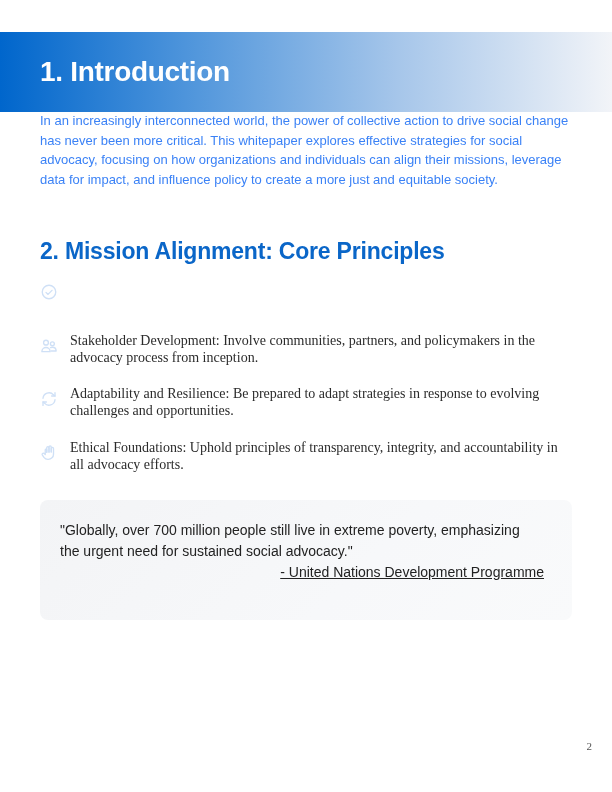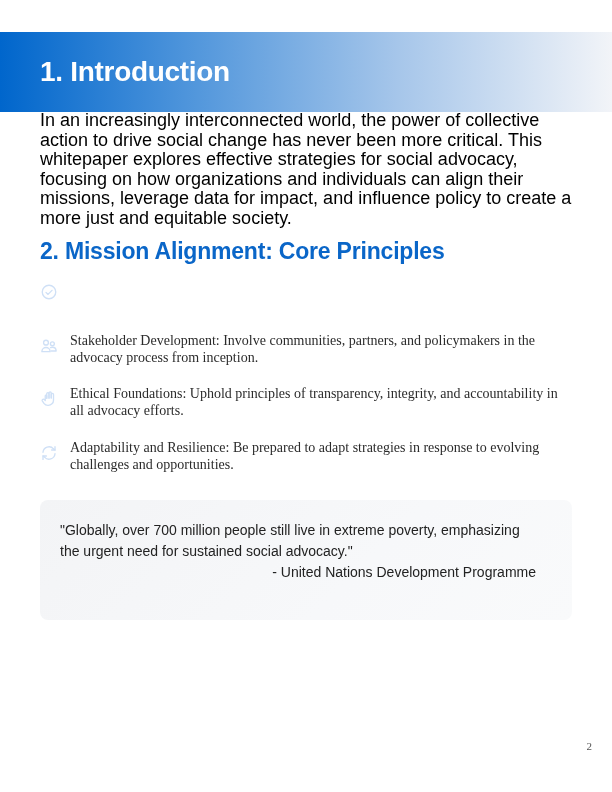--- a/index.html
+++ b/index.html
@@ -12,21 +12,21 @@
     background: linear-gradient(90deg, #0066cc 0%, #4d94db 30%, #a6c6ea 65%, #f2f4f8 100%);
     margin-top: 32px;
   }
   .header-title {
     position: absolute; left: 40px; top: 24px; margin: 0;
     font-size: 28px; font-weight: bold; color: #ffffff; letter-spacing: -0.3px;
     font-family: "Liberation Sans", "DejaVu Sans", sans-serif;
   }
   .intro {
     position: absolute; left: 40px; top: 111px; width: 532px; margin: 0;
-    font-size: 18px; line-height: 19.5px; color: #000000;
+    font-size: 13px; line-height: 19.5px; color: #3b82f6;
     font-family: "Liberation Sans", "DejaVu Sans", sans-serif;
   }
   .section-title {
     position: absolute; left: 40px; top: 238px; margin: 0;
     font-size: 23px; font-weight: bold; color: #0a66c8;
     font-family: "Liberation Sans", "DejaVu Sans", sans-serif; letter-spacing: -0.2px;
   }
   .principles { position: absolute; left: 40px; top: 278px; width: 532px; margin: 0; padding: 0; list-style: none; }
   .principle { position: relative; height: 53.5px; }
   .principle .icon {
@@ -42,23 +42,24 @@
     position: absolute; left: 40px; top: 500px; width: 532px; height: 120px;
     border-radius: 8px;
     background: linear-gradient(135deg, #f3f4f6 0%, #f7f8fa 60%, #f9fafb 100%);
   }
   .quote-text {
     position: absolute; left: 20px; top: 20px; width: 480px; margin: 0;
     font-size: 14px; line-height: 21px; color: #222;
     font-family: "Liberation Sans", "DejaVu Sans", sans-serif;
   }
   .quote-source {
-    position: absolute; right: 36px; top: 62px; margin: 0;
+    position: absolute; right: 28px; top: 62px; margin: 0;
     font-size: 14px; line-height: 21px; color: #222;
     font-family: "Liberation Sans", "DejaVu Sans", sans-serif;
+    text-decoration: underline;
   }
   .page-number {
     position: absolute; right: 20px; top: 740px;
     font-family: "Liberation Serif", "DejaVu Serif", serif;
     font-size: 11px; color: #555;
   }
 </style>
 </head>
 <body>
 
@@ -86,37 +87,37 @@
           <circle cx="16.5" cy="9" r="2.6"></circle>
         <path d="M2.5 19.5c0-3.2 2.5-5.5 5.5-5.5s5.5 2.3 5.5 5.5z"></path>
           <path d="M14 14.2c.8-.4 1.6-.6 2.5-.6 2.7 0 5 2 5 5h-6.5"></path>
       </svg>
     </span>
     <span class="text">Stakeholder Development: Involve communities, partners, and policymakers in the advocacy process from inception.</span>
   </li>
   <li class="principle">
     <span class="icon">
       <svg viewBox="0 0 24 24" fill="none" stroke="#cfe0f6" stroke-width="1.8" stroke-linecap="round" stroke-linejoin="round">
-        <path d="M9 11V5a1.5 1.5 0 0 1 3 0v6"></path>
-          <path d="M12 10.5V4a1.5 1.5 0 0 1 3 0v6.5"></path>
-        <path d="M15 10.5V6a1.5 1.5 0 0 1 3 0v7.5a7 7 0 0 1-7 7h-.5a6.5 6.5 0 0 1-5.2-2.6L3 14.5a1.6 1.6 0 0 1 2.4-2L7 14V8a1 1 0 0 1 2 0v3"></path>
-      </svg>
-    </span>
-    <span class="text">Ethical Foundations: Uphold principles of transparency, integrity, and accountability in all advocacy efforts.</span>
-  </li>
-  <li class="principle">
-    <span class="icon">
-      <svg viewBox="0 0 24 24" fill="none" stroke="#cfe0f6" stroke-width="1.8" stroke-linecap="round" stroke-linejoin="round">
         <path d="M4 11a8 8 0 0 1 14-4.5L20 8"></path>
           <path d="M20 3.5V8h-4.5"></path>
         <path d="M20 13a8 8 0 0 1-14 4.5L4 16"></path>
           <path d="M4 20.5V16h4.5"></path>
       </svg>
     </span>
     <span class="text">Adaptability and Resilience: Be prepared to adapt strategies in response to evolving challenges and opportunities.</span>
+  </li>
+  <li class="principle">
+    <span class="icon">
+      <svg viewBox="0 0 24 24" fill="none" stroke="#cfe0f6" stroke-width="1.8" stroke-linecap="round" stroke-linejoin="round">
+        <path d="M9 11V5a1.5 1.5 0 0 1 3 0v6"></path>
+          <path d="M12 10.5V4a1.5 1.5 0 0 1 3 0v6.5"></path>
+        <path d="M15 10.5V6a1.5 1.5 0 0 1 3 0v7.5a7 7 0 0 1-7 7h-.5a6.5 6.5 0 0 1-5.2-2.6L3 14.5a1.6 1.6 0 0 1 2.4-2L7 14V8a1 1 0 0 1 2 0v3"></path>
+      </svg>
+    </span>
+    <span class="text">Ethical Foundations: Uphold principles of transparency, integrity, and accountability in all advocacy efforts.</span>
   </li>
 </ul>
 
 <div class="quote-box">
   <p class="quote-text">"Globally, over 700 million people still live in extreme poverty, emphasizing the urgent need for sustained social advocacy."</p>
   <p class="quote-source">- United Nations Development Programme</p>
 </div>
 
 <div class="page-number">2</div>
 

